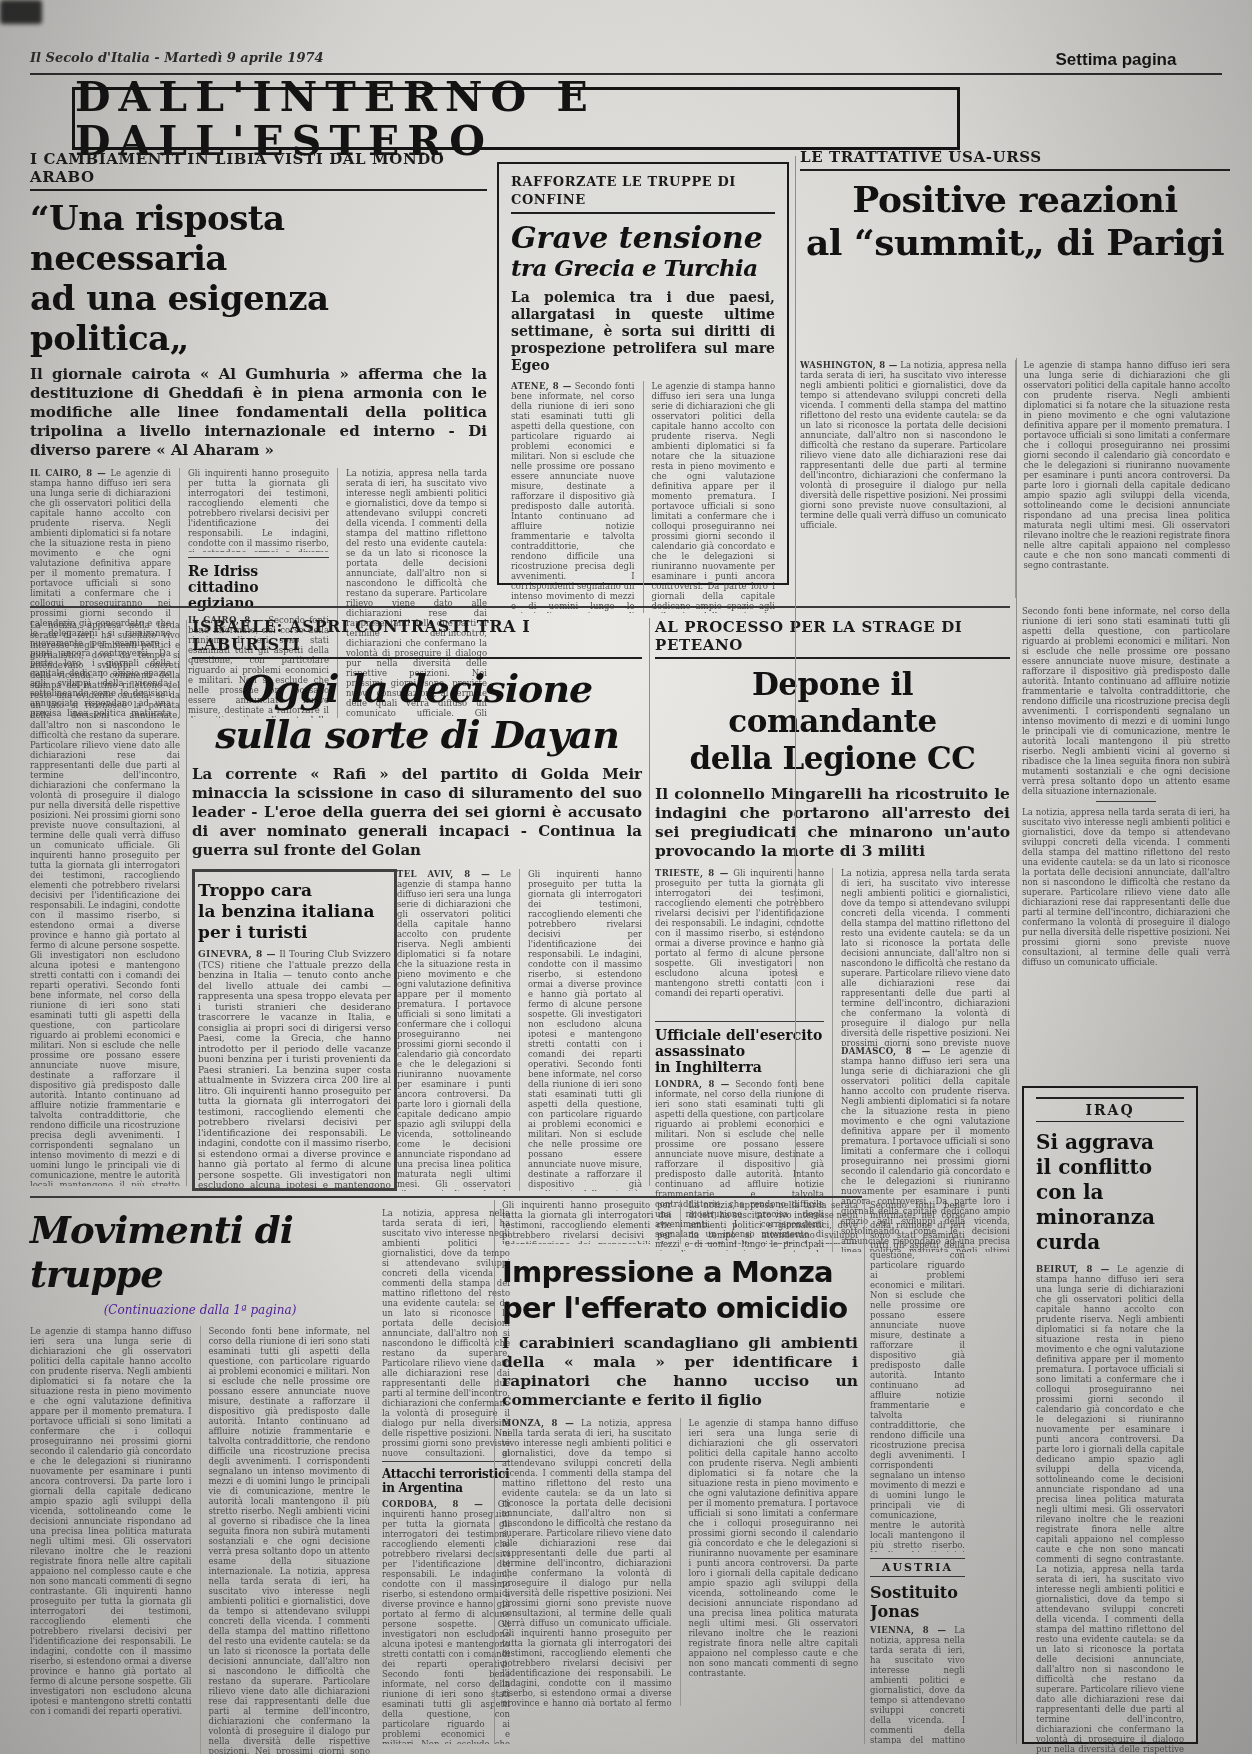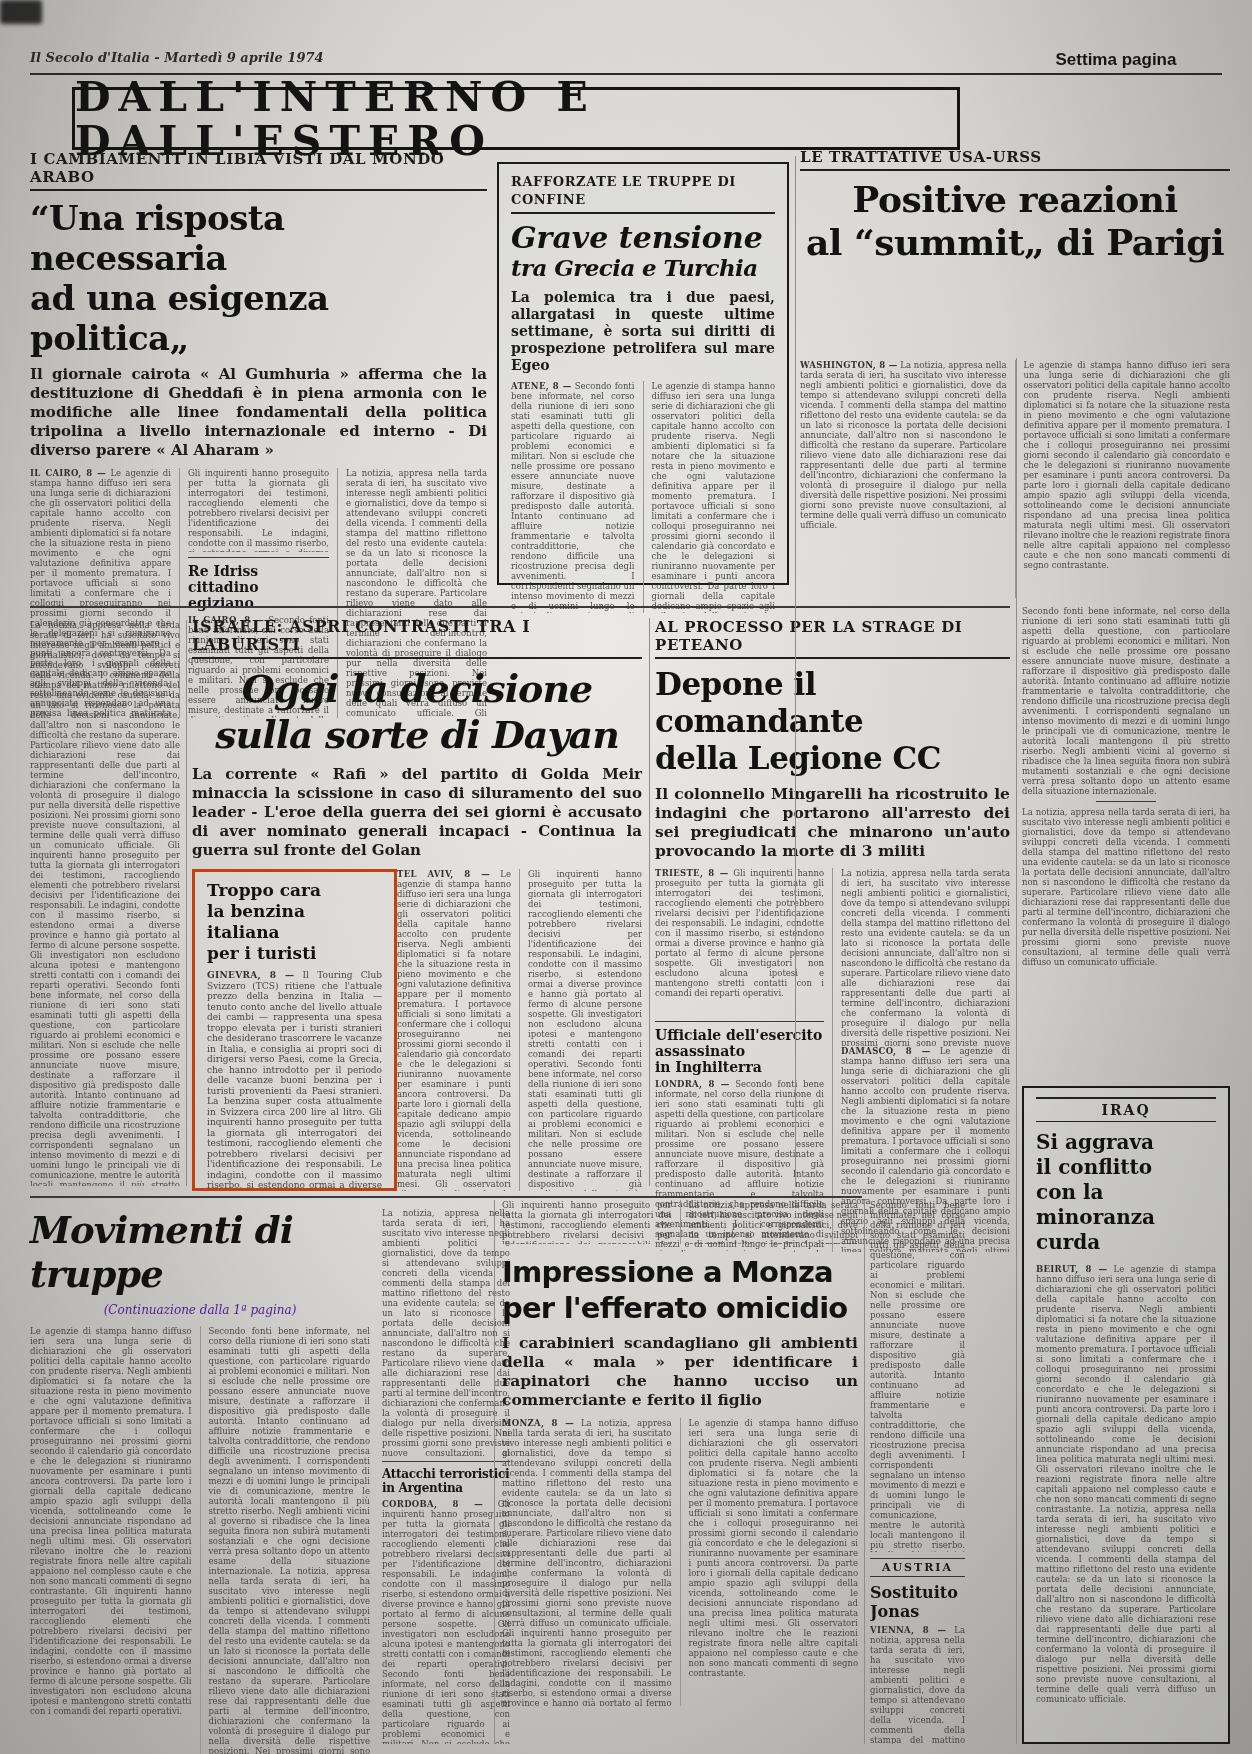--- a/index.html
+++ b/index.html
@@ -35,21 +35,21 @@
   .clip{display:block;overflow:hidden;}
   .dl{font-weight:bold;color:#242424;letter-spacing:.3px;}
   .inrule{border-top:1.5px solid #3a3a3a;margin:5px 0;}
   .inhead{font:bold 14px/16px "DejaVu Serif",serif;color:#151515;margin:2px 0 4px 0;}
   
   .vline{position:absolute;width:1px;background:#8e8d89;}
   .hline{position:absolute;height:2px;background:#3a3a3a;}
   .smudge{position:absolute;left:0;top:0;width:42px;height:24px;background:#141414;filter:blur(2px);opacity:.85;border-radius:3px;}
   
   .gbox{border:2.5px solid #1a1a1a;background:rgba(222,221,217,.35);padding:9px 12px;box-sizing:border-box;}
-  .bbox{border:3px solid #c2410c;padding:8px 12px;box-sizing:border-box;overflow:hidden;background:rgba(224,223,219,.3);}
+  .bbox{border:3px solid #404040;padding:8px 3px;box-sizing:border-box;overflow:hidden;background:rgba(224,223,219,.3);}
   .lblrow{border-top:2.5px solid #222;border-bottom:1.5px solid #222;text-align:center;
     font:bold 14px/22px "DejaVu Serif",serif;letter-spacing:2px;color:#1a1a1a;margin-bottom:8px;}
   .lblrow2{border-top:1.5px solid #333;border-bottom:1.5px solid #333;text-align:center;
     font:bold 11px/17px "DejaVu Serif",serif;letter-spacing:2px;color:#1c1c1c;margin:6px 0;}
 </style>
 </head>
 <body>
 
 <div class="smudge"></div>
 
@@ -138,39 +138,39 @@
       <span class="ftxt"><b class="dl">TEL AVIV, 8 —</b> <span>Le agenzie di stampa hanno diffuso ieri sera una lunga serie di dichiarazioni che gli osservatori politici della capitale hanno accolto con prudente riserva. Negli ambienti diplomatici si fa notare che la situazione resta in pieno movimento e che ogni valutazione definitiva appare per il momento prematura. I portavoce ufficiali si sono limitati a confermare che i colloqui proseguiranno nei prossimi giorni secondo il calendario già concordato e che le delegazioni si riuniranno nuovamente per esaminare i punti ancora controversi. Da parte loro i giornali della capitale dedicano ampio spazio agli sviluppi della vicenda, sottolineando come le decisioni annunciate rispondano ad una precisa linea politica maturata negli ultimi mesi. Gli osservatori rilevano inoltre che le reazioni registrate finora nelle altre capitali appaiono nel complesso caute e che non sono mancati commenti di segno contrastante.</span></span>
     </div>
     <div class="bcol">
       <span class="ftxt"><span>Gli inquirenti hanno proseguito per tutta la giornata gli interrogatori dei testimoni, raccogliendo elementi che potrebbero rivelarsi decisivi per l'identificazione dei responsabili. Le indagini, condotte con il massimo riserbo, si estendono ormai a diverse province e hanno già portato al fermo di alcune persone sospette. Gli investigatori non escludono alcuna ipotesi e mantengono stretti contatti con i comandi dei reparti operativi.</span> <span>Secondo fonti bene informate, nel corso della riunione di ieri sono stati esaminati tutti gli aspetti della questione, con particolare riguardo ai problemi economici e militari. Non si esclude che nelle prossime ore possano essere annunciate nuove misure, destinate a rafforzare il dispositivo già predisposto dalle autorità. Intanto continuano ad affluire notizie frammentarie e talvolta contraddittorie, che rendono difficile una ricostruzione precisa degli avvenimenti. I corrispondenti segnalano un intenso movimento di mezzi e di uomini lungo le principali vie di comunicazione, mentre le autorità locali mantengono il più stretto riserbo. Negli ambienti vicini al governo si ribadisce che la linea seguita finora non subirà mutamenti sostanziali e che ogni decisione verrà presa soltanto dopo un attento esame della situazione internazionale.</span></span>
     </div>
   </div>
 </div>
 
 <div class="abs" style="left:655px;top:618px;width:355px;">
   <div class="kick">AL PROCESSO PER LA STRAGE DI PETEANO</div>
-  <div class="hl pre" style="font-size:31px;line-height:37px;text-align:left;letter-spacing:-0.5px;">Depone il comandante
+  <div class="hl pre" style="font-size:31px;line-height:37px;text-align:center;letter-spacing:-0.5px;">Depone il comandante
 della Legione CC</div>
   <div class="sub" style="font-size:15.5px;">Il colonnello Mingarelli ha ricostruito le indagini che portarono all'arresto dei sei pregiudicati che minarono un'auto provocando la morte di 3 militi</div>
   <div class="brow" style="height:384px;margin-top:8px;">
     <div class="bcol">
       <span class="ftxt clip" style="height:148px;"><b class="dl">TRIESTE, 8 —</b> <span>Gli inquirenti hanno proseguito per tutta la giornata gli interrogatori dei testimoni, raccogliendo elementi che potrebbero rivelarsi decisivi per l'identificazione dei responsabili. Le indagini, condotte con il massimo riserbo, si estendono ormai a diverse province e hanno già portato al fermo di alcune persone sospette. Gli investigatori non escludono alcuna ipotesi e mantengono stretti contatti con i comandi dei reparti operativi.</span></span>
       <div class="inrule"></div>
       <div class="inhead pre" style="font-size:14px;">Ufficiale dell'esercito
 assassinato
 in Inghilterra</div>
       <span class="ftxt"><b class="dl">LONDRA, 8 —</b> <span>Secondo fonti bene informate, nel corso della riunione di ieri sono stati esaminati tutti gli aspetti della questione, con particolare riguardo ai problemi economici e militari. Non si esclude che nelle prossime ore possano essere annunciate nuove misure, destinate a rafforzare il dispositivo già predisposto dalle autorità. Intanto continuano ad affluire notizie frammentarie e talvolta contraddittorie, che rendono difficile una ricostruzione precisa degli avvenimenti. I corrispondenti segnalano un intenso movimento di mezzi e di uomini lungo le principali vie di comunicazione, mentre le autorità locali mantengono il più stretto riserbo. Negli ambienti vicini al governo si ribadisce che la linea seguita finora non subirà mutamenti sostanziali e che ogni decisione verrà presa soltanto dopo un attento esame della situazione internazionale.</span></span>
     </div>
     <div class="bcol">
       <span class="ftxt"><span class="clip" style="height:178px;">La notizia, appresa nella tarda serata di ieri, ha suscitato vivo interesse negli ambienti politici e giornalistici, dove da tempo si attendevano sviluppi concreti della vicenda. I commenti della stampa del mattino riflettono del resto una evidente cautela: se da un lato si riconosce la portata delle decisioni annunciate, dall'altro non si nascondono le difficoltà che restano da superare. Particolare rilievo viene dato alle dichiarazioni rese dai rappresentanti delle due parti al termine dell'incontro, dichiarazioni che confermano la volontà di proseguire il dialogo pur nella diversità delle rispettive posizioni. Nei prossimi giorni sono previste nuove consultazioni, al termine delle quali verrà diffuso un comunicato ufficiale.</span><b class="dl">DAMASCO, 8 —</b> <span>Le agenzie di stampa hanno diffuso ieri sera una lunga serie di dichiarazioni che gli osservatori politici della capitale hanno accolto con prudente riserva. Negli ambienti diplomatici si fa notare che la situazione resta in pieno movimento e che ogni valutazione definitiva appare per il momento prematura. I portavoce ufficiali si sono limitati a confermare che i colloqui proseguiranno nei prossimi giorni secondo il calendario già concordato e che le delegazioni si riuniranno nuovamente per esaminare i punti ancora controversi. Da parte loro i giornali della capitale dedicano ampio spazio agli sviluppi della vicenda, sottolineando come le decisioni annunciate rispondano ad una precisa linea politica maturata negli ultimi mesi. Gli osservatori rilevano inoltre che le reazioni registrate finora nelle altre capitali appaiono nel complesso caute e che non sono mancati commenti di segno contrastante.</span></span>
     </div>
   </div>
 </div>
 
-<div class="abs gbox" style="left:1022px;top:1086px;width:208px;height:658px;">
+<div class="abs gbox" style="left:1022px;top:1086px;width:176px;height:658px;">
   <div class="lblrow">IRAQ</div>
   <div class="hl pre" style="font-size:20px;line-height:25px;">Si aggrava
 il conflitto
 con la minoranza
 curda</div>
   <div class="bcol" style="height:492px;margin-top:9px;">
     <span class="ftxt"><b class="dl">BEIRUT, 8 —</b> <span>Le agenzie di stampa hanno diffuso ieri sera una lunga serie di dichiarazioni che gli osservatori politici della capitale hanno accolto con prudente riserva. Negli ambienti diplomatici si fa notare che la situazione resta in pieno movimento e che ogni valutazione definitiva appare per il momento prematura. I portavoce ufficiali si sono limitati a confermare che i colloqui proseguiranno nei prossimi giorni secondo il calendario già concordato e che le delegazioni si riuniranno nuovamente per esaminare i punti ancora controversi. Da parte loro i giornali della capitale dedicano ampio spazio agli sviluppi della vicenda, sottolineando come le decisioni annunciate rispondano ad una precisa linea politica maturata negli ultimi mesi. Gli osservatori rilevano inoltre che le reazioni registrate finora nelle altre capitali appaiono nel complesso caute e che non sono mancati commenti di segno contrastante.</span> <span>La notizia, appresa nella tarda serata di ieri, ha suscitato vivo interesse negli ambienti politici e giornalistici, dove da tempo si attendevano sviluppi concreti della vicenda. I commenti della stampa del mattino riflettono del resto una evidente cautela: se da un lato si riconosce la portata delle decisioni annunciate, dall'altro non si nascondono le difficoltà che restano da superare. Particolare rilievo viene dato alle dichiarazioni rese dai rappresentanti delle due parti al termine dell'incontro, dichiarazioni che confermano la volontà di proseguire il dialogo pur nella diversità delle rispettive posizioni. Nei prossimi giorni sono previste nuove consultazioni, al termine delle quali verrà diffuso un comunicato ufficiale.</span></span>
   </div>
 </div>
 

